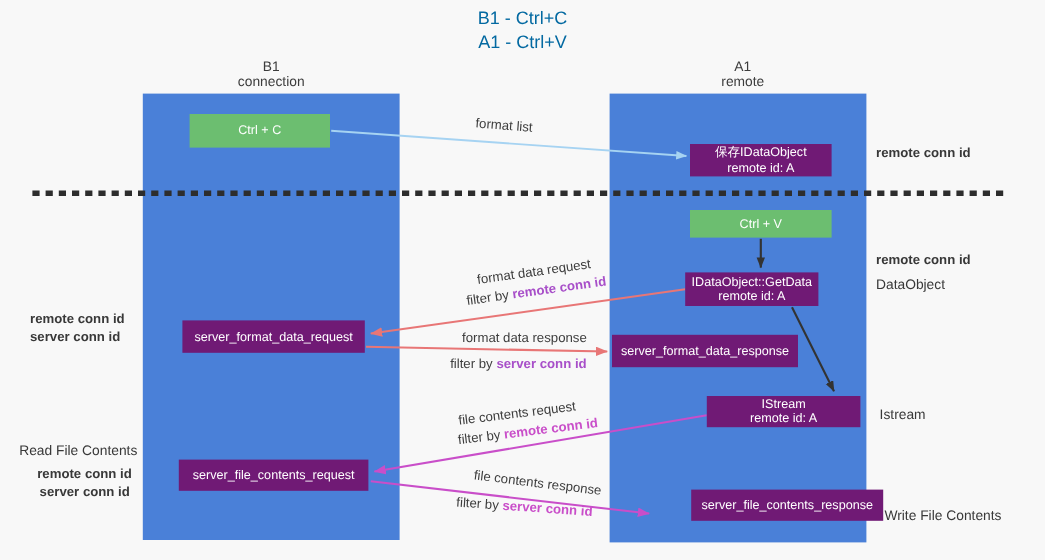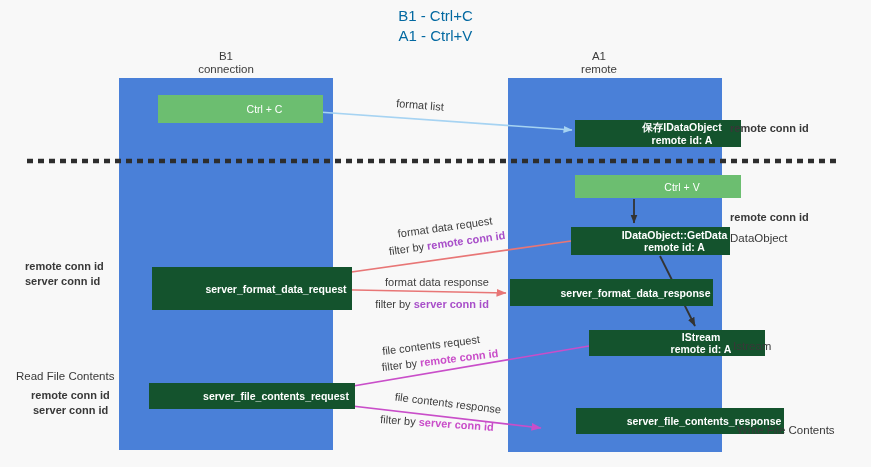--- a/index.html
+++ b/index.html
@@ -9,23 +9,23 @@
     font-family:"Liberation Sans", sans-serif;
     color:#3d3d3d;
   }
   .abs{position:absolute;}
   .title{top:6px;left:0;width:871px;text-align:center;font-size:15px;line-height:20px;color:#0369a1;}
   .lane-header{text-align:center;font-size:11.5px;line-height:13px;color:#3c3c3c;}
   .lane{background:#4a80d8;top:78px;height:372px;width:214px;}
   .arrows{position:absolute;left:0;top:0;z-index:3;pointer-events:none;}
   .box{
     z-index:4;display:flex;flex-direction:column;align-items:center;justify-content:center;
-    color:#fff;text-align:center;padding-left:48px;
+    color:#fff;text-align:center;
   }
-  .box.orange{background:#14532d;font-weight:bold;}
+  .box.orange{background:#701a75;}
   .box.green{background:#6cbe70;}
   .box .l1{font-size:10.5px;line-height:12.5px;}
   .box .l2{font-size:10.5px;line-height:12.5px;}
   .box .single{font-size:10.5px;line-height:12px;white-space:nowrap;}
   .flow-label{
     z-index:5;font-size:11px;color:#3d3d3d;white-space:nowrap;
     transform:translate(-50%,-50%);
   }
   .purple{color:#a84fc9;font-weight:bold;}
   .magenta{color:#c94ec9;font-weight:bold;}
@@ -40,21 +40,21 @@
 
   <div class="abs title">
     <div>B1 - Ctrl+C</div>
     <div>A1 - Ctrl+V</div>
   </div>
 
   <div class="abs lane-header" style="left:119px;top:50px;width:214px;">
     <div>B1</div>
     <div>connection</div>
   </div>
-  <div class="abs lane-header" style="left:492px;top:50px;width:214px;">
+  <div class="abs lane-header" style="left:512px;top:50px;width:214px;">
     <div>A1</div>
     <div>remote</div>
   </div>
 
   <div class="abs lane" style="left:119px;"></div>
   <div class="abs lane" style="left:508px;height:374px;"></div>
 
   <svg class="arrows" width="871" height="467" viewBox="0 0 871 467">
     <defs>
       <marker id="m-blue" markerWidth="10" markerHeight="8" refX="8.5" refY="3.5" orient="auto" markerUnits="userSpaceOnUse">
@@ -99,21 +99,21 @@
 
   <div class="abs box green" style="left:575px;top:175px;width:118px;height:23px;">
     <div class="single">Ctrl + V</div>
   </div>
 
   <div class="abs box orange" style="left:571px;top:227px;width:111px;height:28px;">
     <div class="l1">IDataObject::GetData</div>
     <div class="l2">remote id: A</div>
   </div>
 
-  <div class="abs box orange" style="left:152px;top:267px;width:152px;height:43px;">
+  <div class="abs box orange" style="left:152px;top:267px;width:152px;height:27px;">
     <div class="single">server_format_data_request</div>
   </div>
 
   <div class="abs box orange" style="left:510px;top:279px;width:155px;height:27px;">
     <div class="single">server_format_data_response</div>
   </div>
 
   <div class="abs box orange" style="left:589px;top:330px;width:128px;height:26px;">
     <div class="l1">IStream</div>
     <div class="l2">remote id: A</div>

